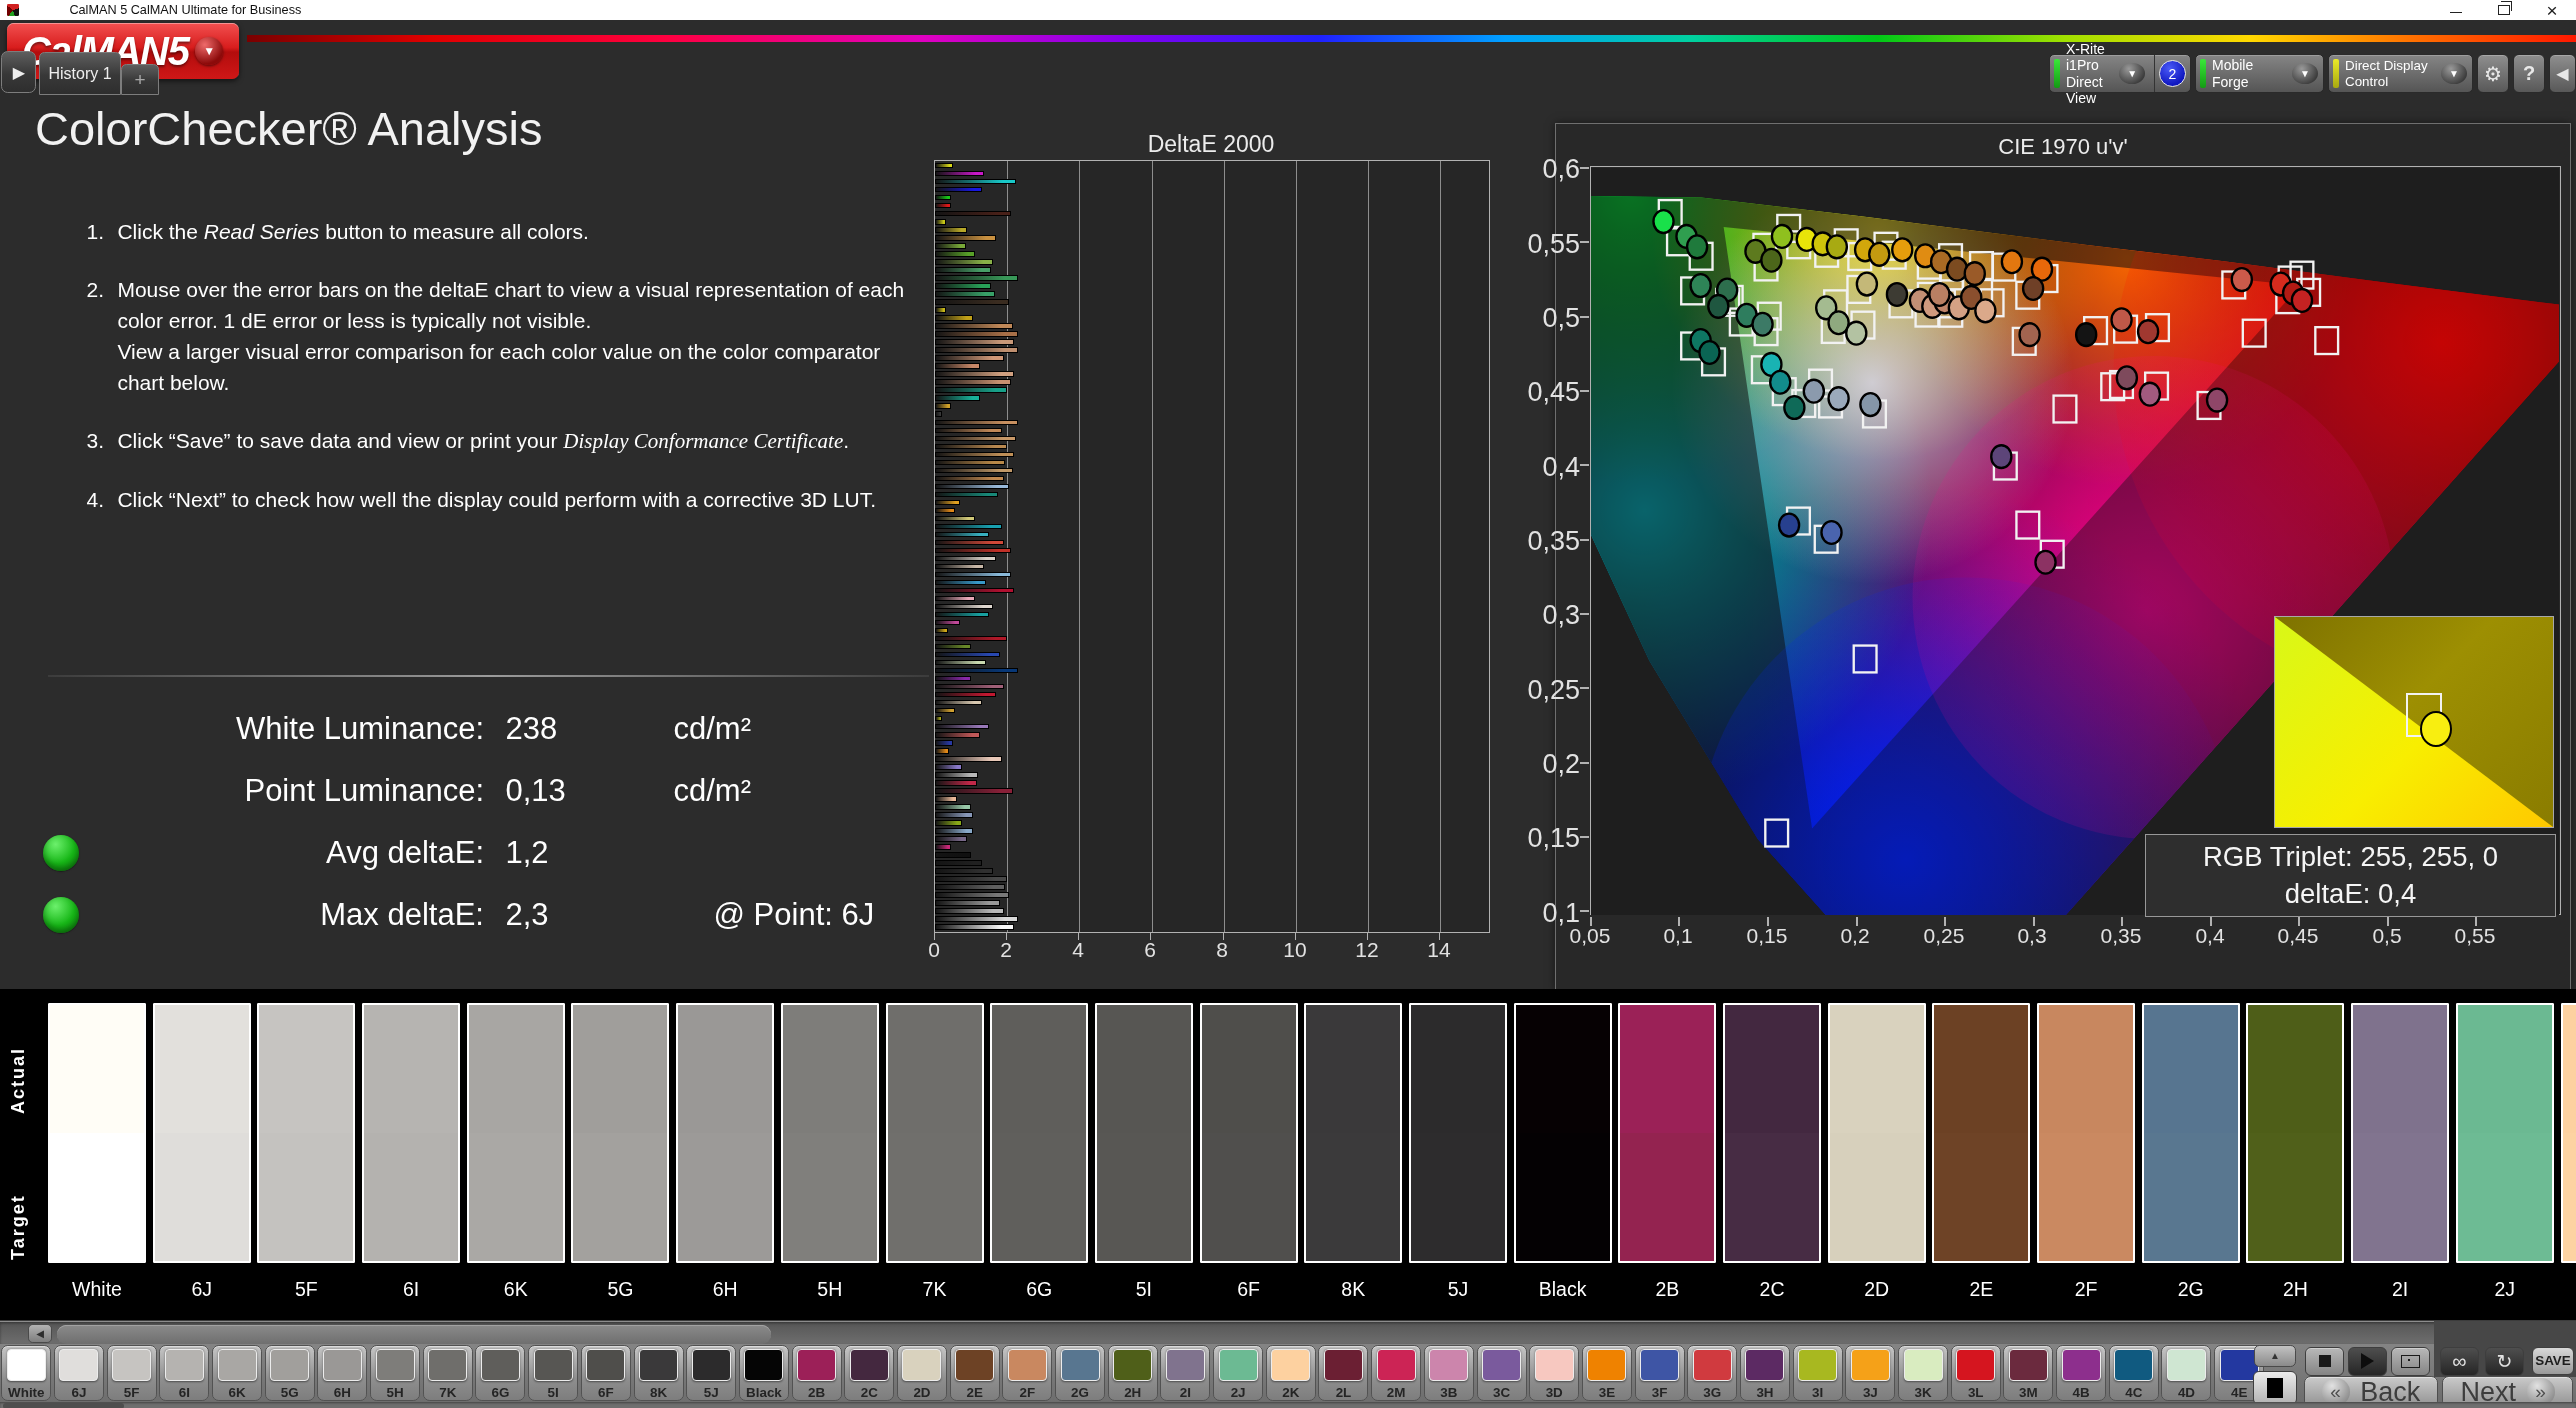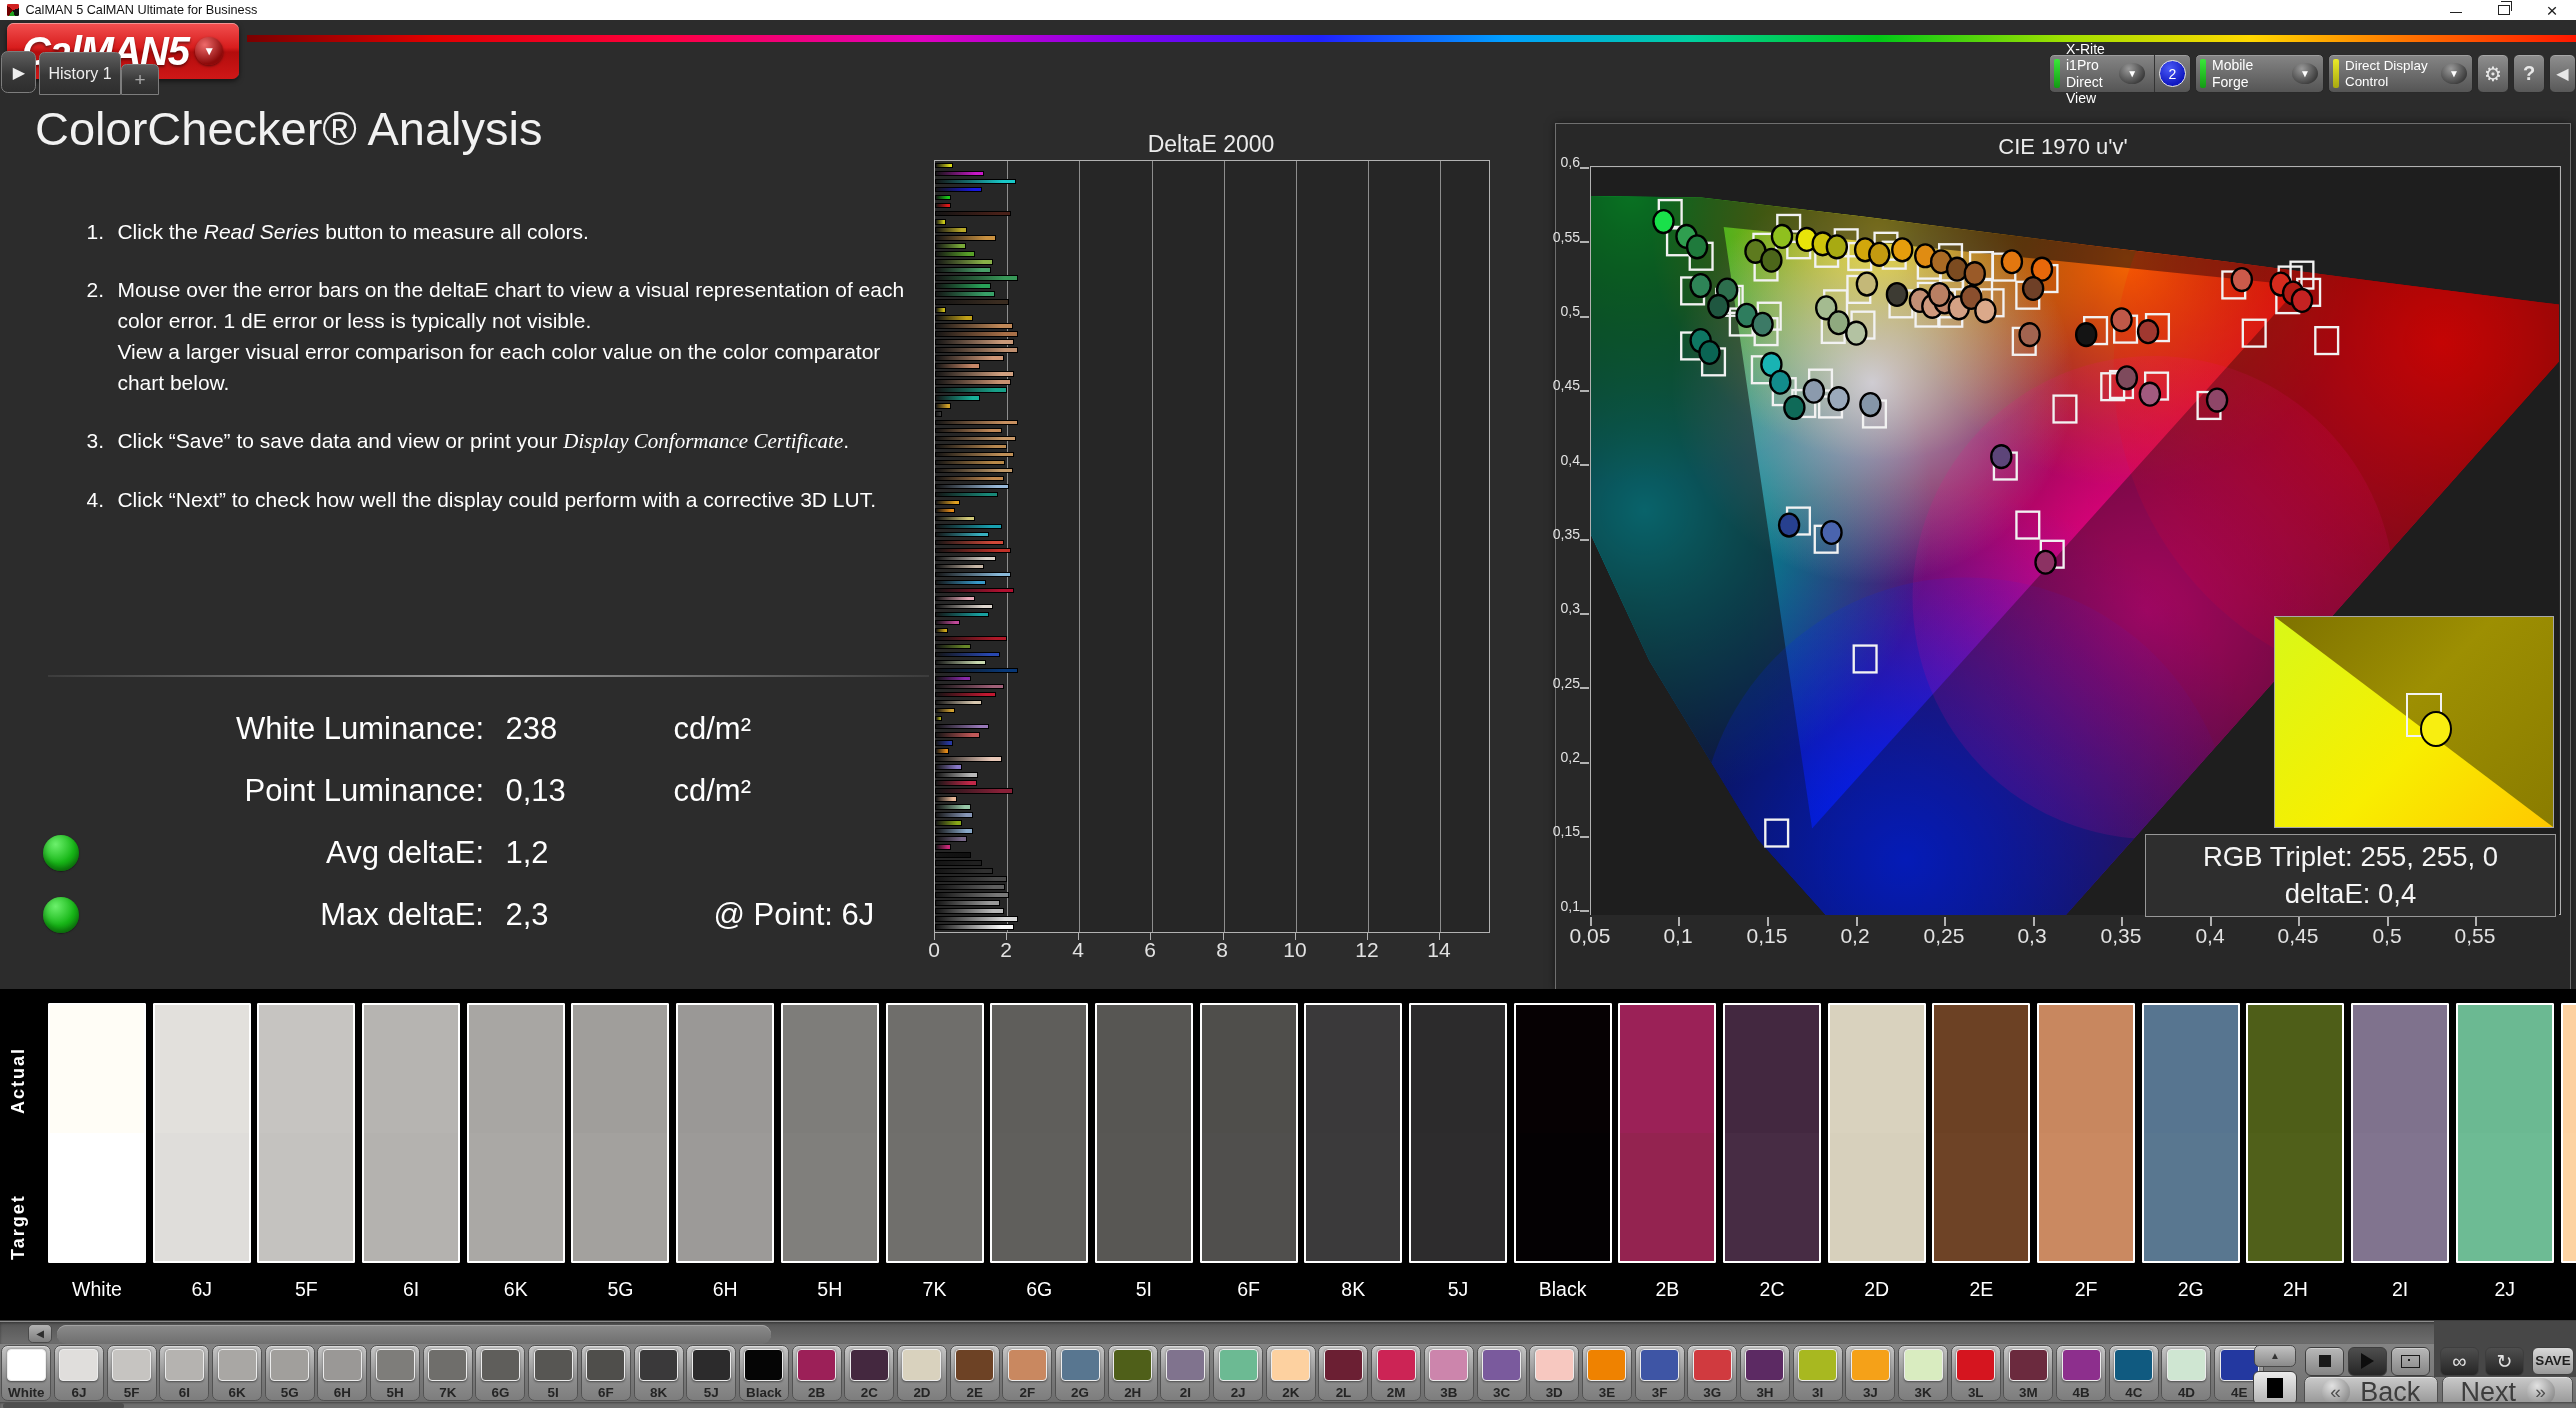--- a/index.html
+++ b/index.html
@@ -1,20 +1,20 @@
 <!DOCTYPE html>
 <html style="font-size:10.7px"><head>
 <meta charset="utf-8">
 <style>
   html,body{margin:0;padding:0;background:#000;}
   .root{position:relative;width:2576px;height:1409px;overflow:hidden;background:#2c2c2c;
         font-family:"Liberation Sans",sans-serif;-webkit-font-smoothing:antialiased;}
   
   .titlebar{position:absolute;left:0;top:0;width:2576px;height:20px;background:#ffffff;
-            display:flex;align-items:center;padding-left:6.7px;box-sizing:border-box;}
+            display:flex;align-items:center;padding-left:6.7px;box-sizing:border-box;gap:44px;}
   .app-icon{width:12px;height:12px;margin-right:6.7px;border-radius:1.3px;
             background:conic-gradient(#d02020 0 20%,#101010 20% 45%,#20a020 45% 60%,#700000 60% 85%,#d02020 85%);}
   .tb-title{font-size:12.7px;color:#111;}
   .win-controls{margin-left:auto;display:flex;height:100%;}
   .win-btn{width:48px;display:flex;align-items:center;justify-content:center;color:#222;}
   .glyph-min{width:12px;height:1.3px;background:#222;margin-top:5.4px;}
   .glyph-restore{width:9.4px;height:8.7px;border:1.3px solid #222;position:relative;}
   .glyph-restore:before{content:"";position:absolute;left:2px;top:-4.7px;width:9.4px;height:8.7px;border:1.3px solid #222;border-bottom:none;border-left:none;}
   .glyph-close{font-size:19px;line-height:1;}
   
@@ -80,21 +80,21 @@
            justify-content:space-between;padding:2px 0;box-sizing:border-box;}
   .de-bar{height:5.4px;border:0.7px solid #000;box-sizing:border-box;}
   .de-xlab{position:absolute;top:938px;width:40px;text-align:center;font-size:21px;color:#e2e2e2;}
   .de-xtick{position:absolute;top:932px;width:1.3px;height:8px;background:#b2b2b2;}
   
   .cie-panel{position:absolute;left:1555px;top:123px;width:1016px;height:867px;background:#282828;
              border:0.7px solid #6f6f6f;box-sizing:border-box;box-shadow:0 0 8px rgba(0,0,0,.5);}
   .cie-title{position:absolute;left:1555px;top:134px;width:1016px;text-align:center;font-size:22px;color:#ececec;}
   .cie-plotborder{position:absolute;left:1590px;top:166px;width:971px;height:749px;border:1.3px solid #b2b2b2;box-sizing:border-box;}
   .cie-svg{position:absolute;left:1591px;top:168px;}
-  .cie-ylab{position:absolute;left:1501px;width:79px;text-align:right;font-size:14px;color:#e2e2e2;}
+  .cie-ylab{position:absolute;left:1501px;width:79px;text-align:right;font-size:27px;color:#e2e2e2;}
   .cie-ytick{position:absolute;left:1580px;width:9.4px;height:2px;background:#b2b2b2;}
   .cie-xlab{position:absolute;top:924px;width:60px;text-align:center;font-size:21px;color:#e2e2e2;}
   .cie-xtick{position:absolute;top:917px;width:2px;height:8.7px;background:#b2b2b2;}
   
   .tt-box{position:absolute;left:2274px;top:616px;width:280px;height:212px;border:1.3px solid #a8a8a8;
           background:linear-gradient(135deg,#7e7200 0%,#9d8f02 45%,#8a7c00 100%);z-index:30;box-sizing:border-box;}
   .tt-box:before{content:"";position:absolute;inset:0;clip-path:polygon(0 0,100% 100%,0 100%);
           background:linear-gradient(135deg,#d8f818 0%,#f8ee00 55%,#ffc800 100%);}
   .tt-square{position:absolute;left:131px;top:76px;width:32px;height:40px;border:2px solid #f2f2f2;}
   .tt-circle{position:absolute;left:145px;top:94px;width:28px;height:32px;border-radius:50%;

